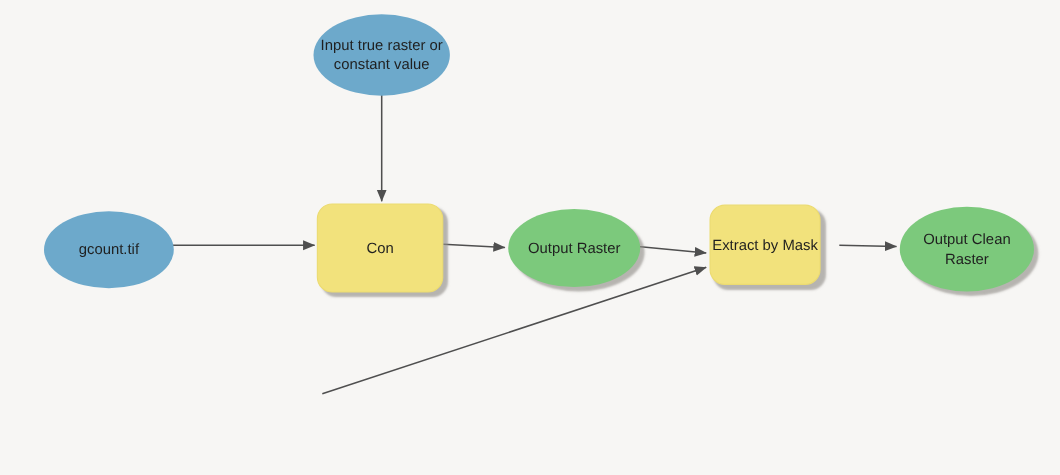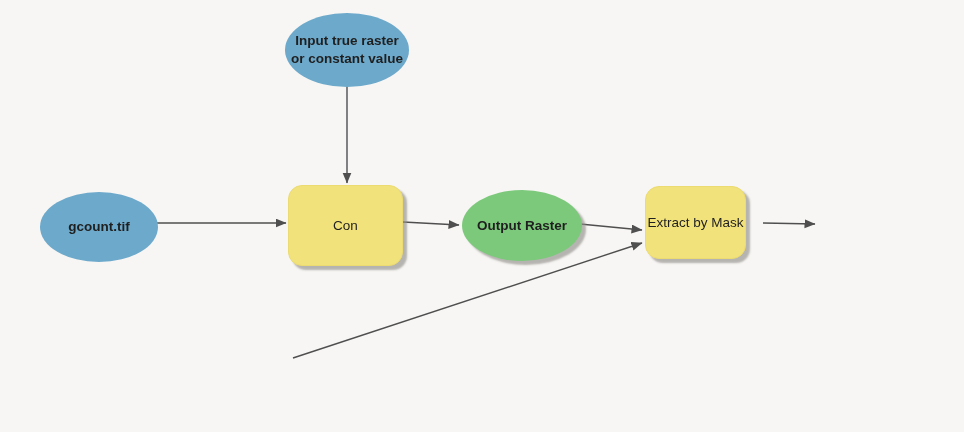--- a/index.html
+++ b/index.html
@@ -22,21 +22,21 @@
   .connectors line { stroke: #4f4f4f; stroke-width: 1.4; }
   .node {
     position: absolute;
     display: flex; align-items: center; justify-content: center;
     text-align: center;
     font-size: 13.5px; line-height: 1.3;
     color: #1f1f1f;
     cursor: default;
     box-sizing: border-box;
   }
-  .ellipse { border-radius: 50%; font-weight: bold; }
+  .ellipse { border-radius: 50%; }
   .input  { background: #6da9cb; }
   .output {
     background: #7cc97c;
     box-shadow: 4px 4px 2px rgba(147,144,140,0.65);
   }
   .tool {
     background: #f2e27c;
     border: 1px solid #ecdb70;
     border-radius: 14px;
     box-shadow: 4px 4px 2px rgba(147,144,140,0.65);
@@ -77,15 +77,18 @@
   </div>
 
   <div class="node ellipse output" style="left:462px; top:190px; width:120px; height:71px;">
     <span class="lbl">Output Raster</span>
   </div>
 
   <div class="node tool" style="left:645px; top:186px; width:101px; height:73px;">
     <span class="lbl">Extract by Mask</span>
   </div>
 
+  <div class="node ellipse output" style="left:818px; top:188px; width:122px; height:77px;">
+    <span class="lbl w92">Output Clean Raster</span>
+  </div>
 
 
 </div>
 
 </body></html>

